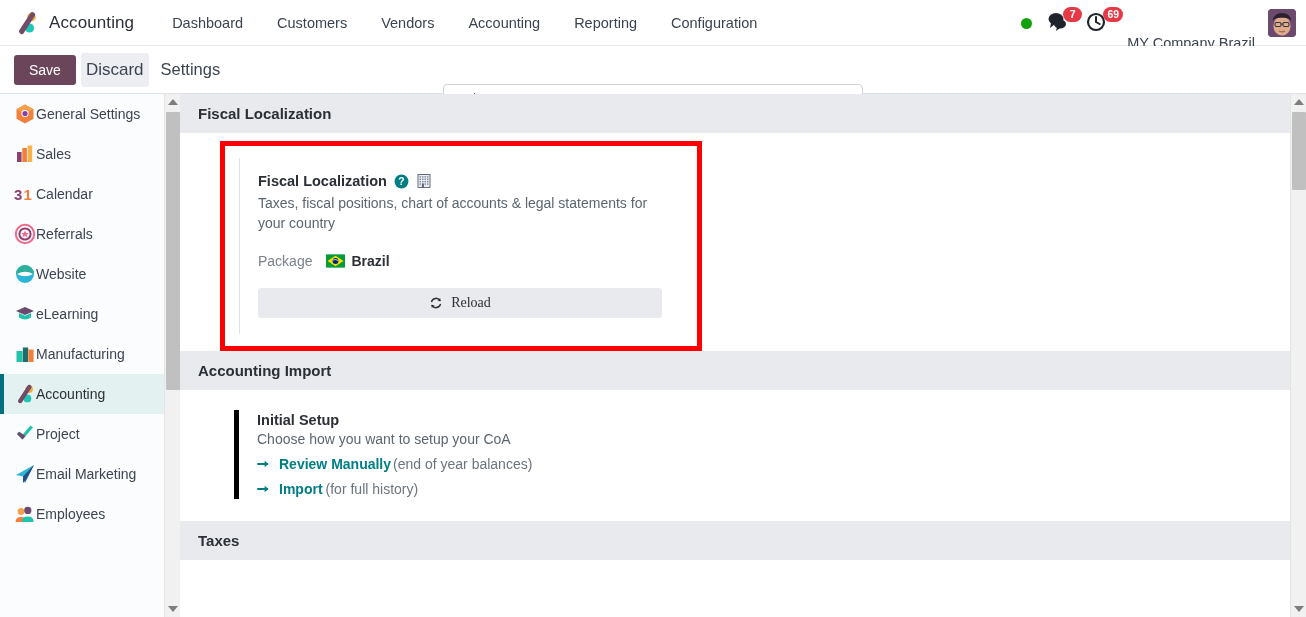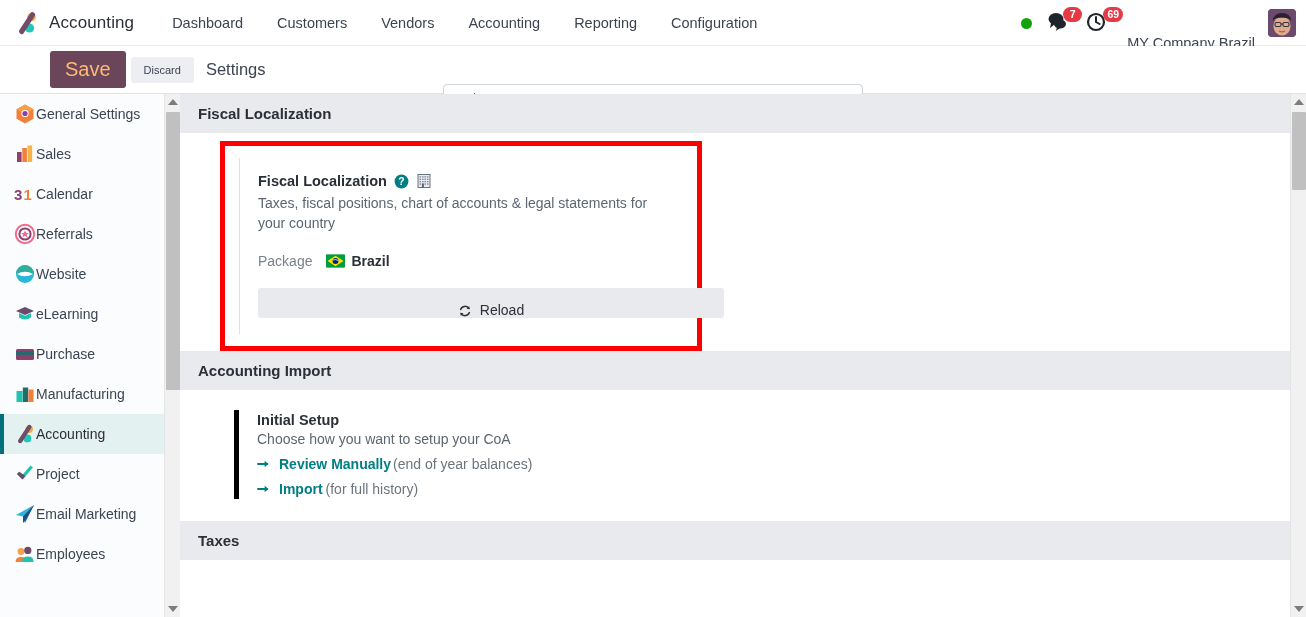--- a/index.html
+++ b/index.html
@@ -63,30 +63,29 @@
   
   .control-panel {
     height: 48px;
     background: #ffffff;
     display: flex; align-items: center;
     padding: 0 14px;
     position: relative;
     border-bottom: 1px solid #dfe2e7;
   }
   .btn-save {
-    background: #6b4559; color: #fdba74;
+    background: #6b4559; color: #ffffff;
     border: none; border-radius: 3px;
-    font-size: 20px; padding: 7px 15px; cursor: pointer;
+    font-size: 14px; padding: 7px 15px; cursor: pointer;
     font-family: inherit;
-    margin-left: 36px;
   }
   .btn-discard {
     background: #eceef1; color: #3c4451;
     border: none; border-radius: 3px;
-    font-size: 11px; padding: 7px 13px; cursor: pointer;
+    font-size: 17px; padding: 7px 5px; cursor: pointer;
     margin-left: 5px; font-family: inherit;
   }
   .panel-title {
     font-size: 16.5px; color: #3c4451; margin-left: 12px;
   }
   .searchbox {
     position: absolute; left: 443px; top: 54px; transform: translateY(-50%);
     width: 420px; height: 32px;
     border: 1px solid #ced4da; border-radius: 4px;
     display: flex; align-items: center; padding: 0 9px;
@@ -181,25 +180,25 @@
   .package-row {
     display: flex; align-items: center; gap: 14px; margin-top: 19px;
   }
   .package-label { font-size: 14px; color: #7a828b; }
   .package-value {
     display: flex; align-items: center; gap: 6px;
     font-size: 14px; font-weight: bold; color: #2b2f36;
   }
   .flag { width: 19px; height: 14px; display: block; border-radius: 1px; }
   .btn-reload {
-    margin-top: 19px; width: 466px; height: 30px;
+    margin-top: 19px; width: 404px; height: 30px;
     background: #e9eaee; border: none; border-radius: 3px;
-    display: flex; align-items: flex-end; justify-content: center; gap: 8px;
+    display: flex; align-items: center; justify-content: center; gap: 8px;
     font-size: 14px; color: #2b2f36; cursor: pointer;
-    font-family: Liberation Sans, sans-serif;
+    font-family: Liberation Serif, serif;
   }
   .reload-icon { width: 14px; height: 14px; display: block; }
 
   
   .import-block {
     border-left: 5px solid #000000;
     padding: 2px 0 2px 18px;
     margin: 20px 0 22px 54px;
   }
   .import-title { font-size: 14.5px; font-weight: bold; color: #2b2f36; }
@@ -337,27 +336,20 @@
     </div>
 
     <div class="side-item">
       <svg class="side-ico" viewBox="0 0 22 22">
         <path d="M11 4 L20 8 L11 12 L2 8 Z" fill="#6c4a6e"></path>
         <path d="M5 10 L5 14.5 q6 4 12 0 L17 10 L11 12.8 Z" fill="#22c3ae"></path>
       </svg>
       <span class="side-label">eLearning</span>
     </div>
 
-    <div class="side-item">
-      <svg class="side-ico" viewBox="0 0 22 22">
-        <rect x="2" y="6" width="18" height="11" rx="1.6" fill="#8e3f6e"></rect>
-        <rect x="2" y="8.6" width="18" height="3.2" fill="#1f6d6d"></rect>
-      </svg>
-      <span class="side-label">Purchase</span>
-    </div>
 
 
     <div class="side-item">
       <svg class="side-ico" viewBox="0 0 22 22">
         <rect x="2.5" y="8" width="6" height="11" fill="#22c3ae"></rect>
         <rect x="8.8" y="4.5" width="5.4" height="14.5" fill="#1f6d6d"></rect>
         <rect x="14.4" y="6.5" width="5.2" height="12.5" fill="#f0803c"></rect>
       </svg>
       <span class="side-label">Manufacturing</span>
     </div>

